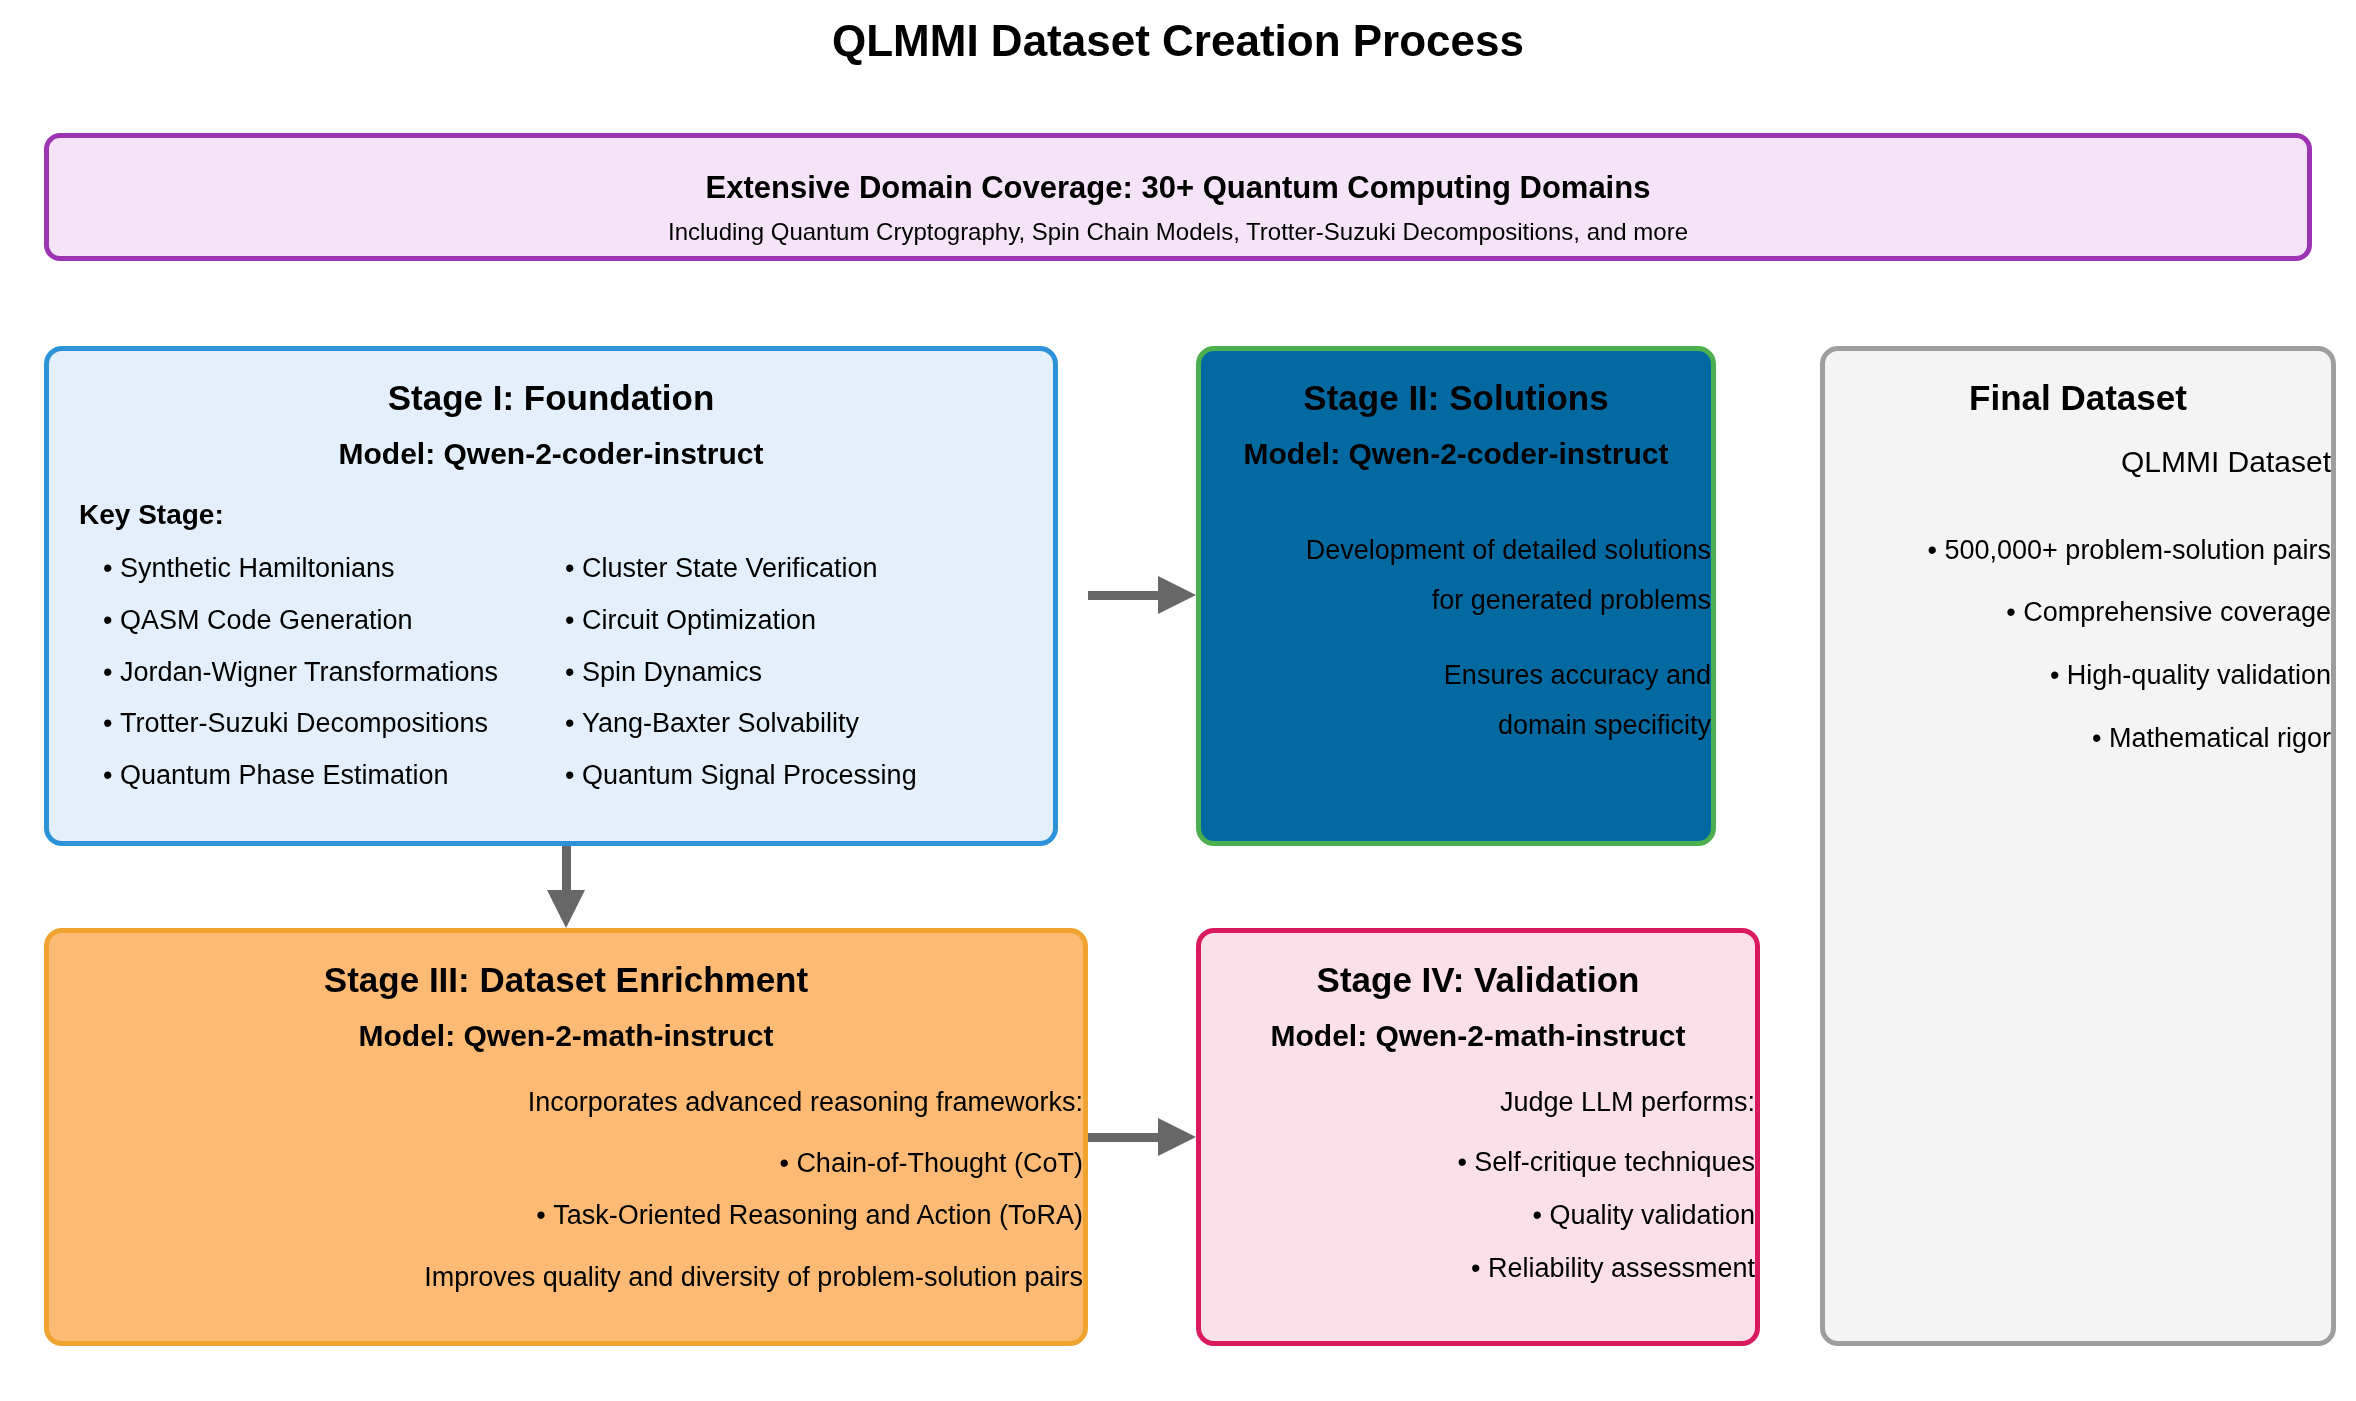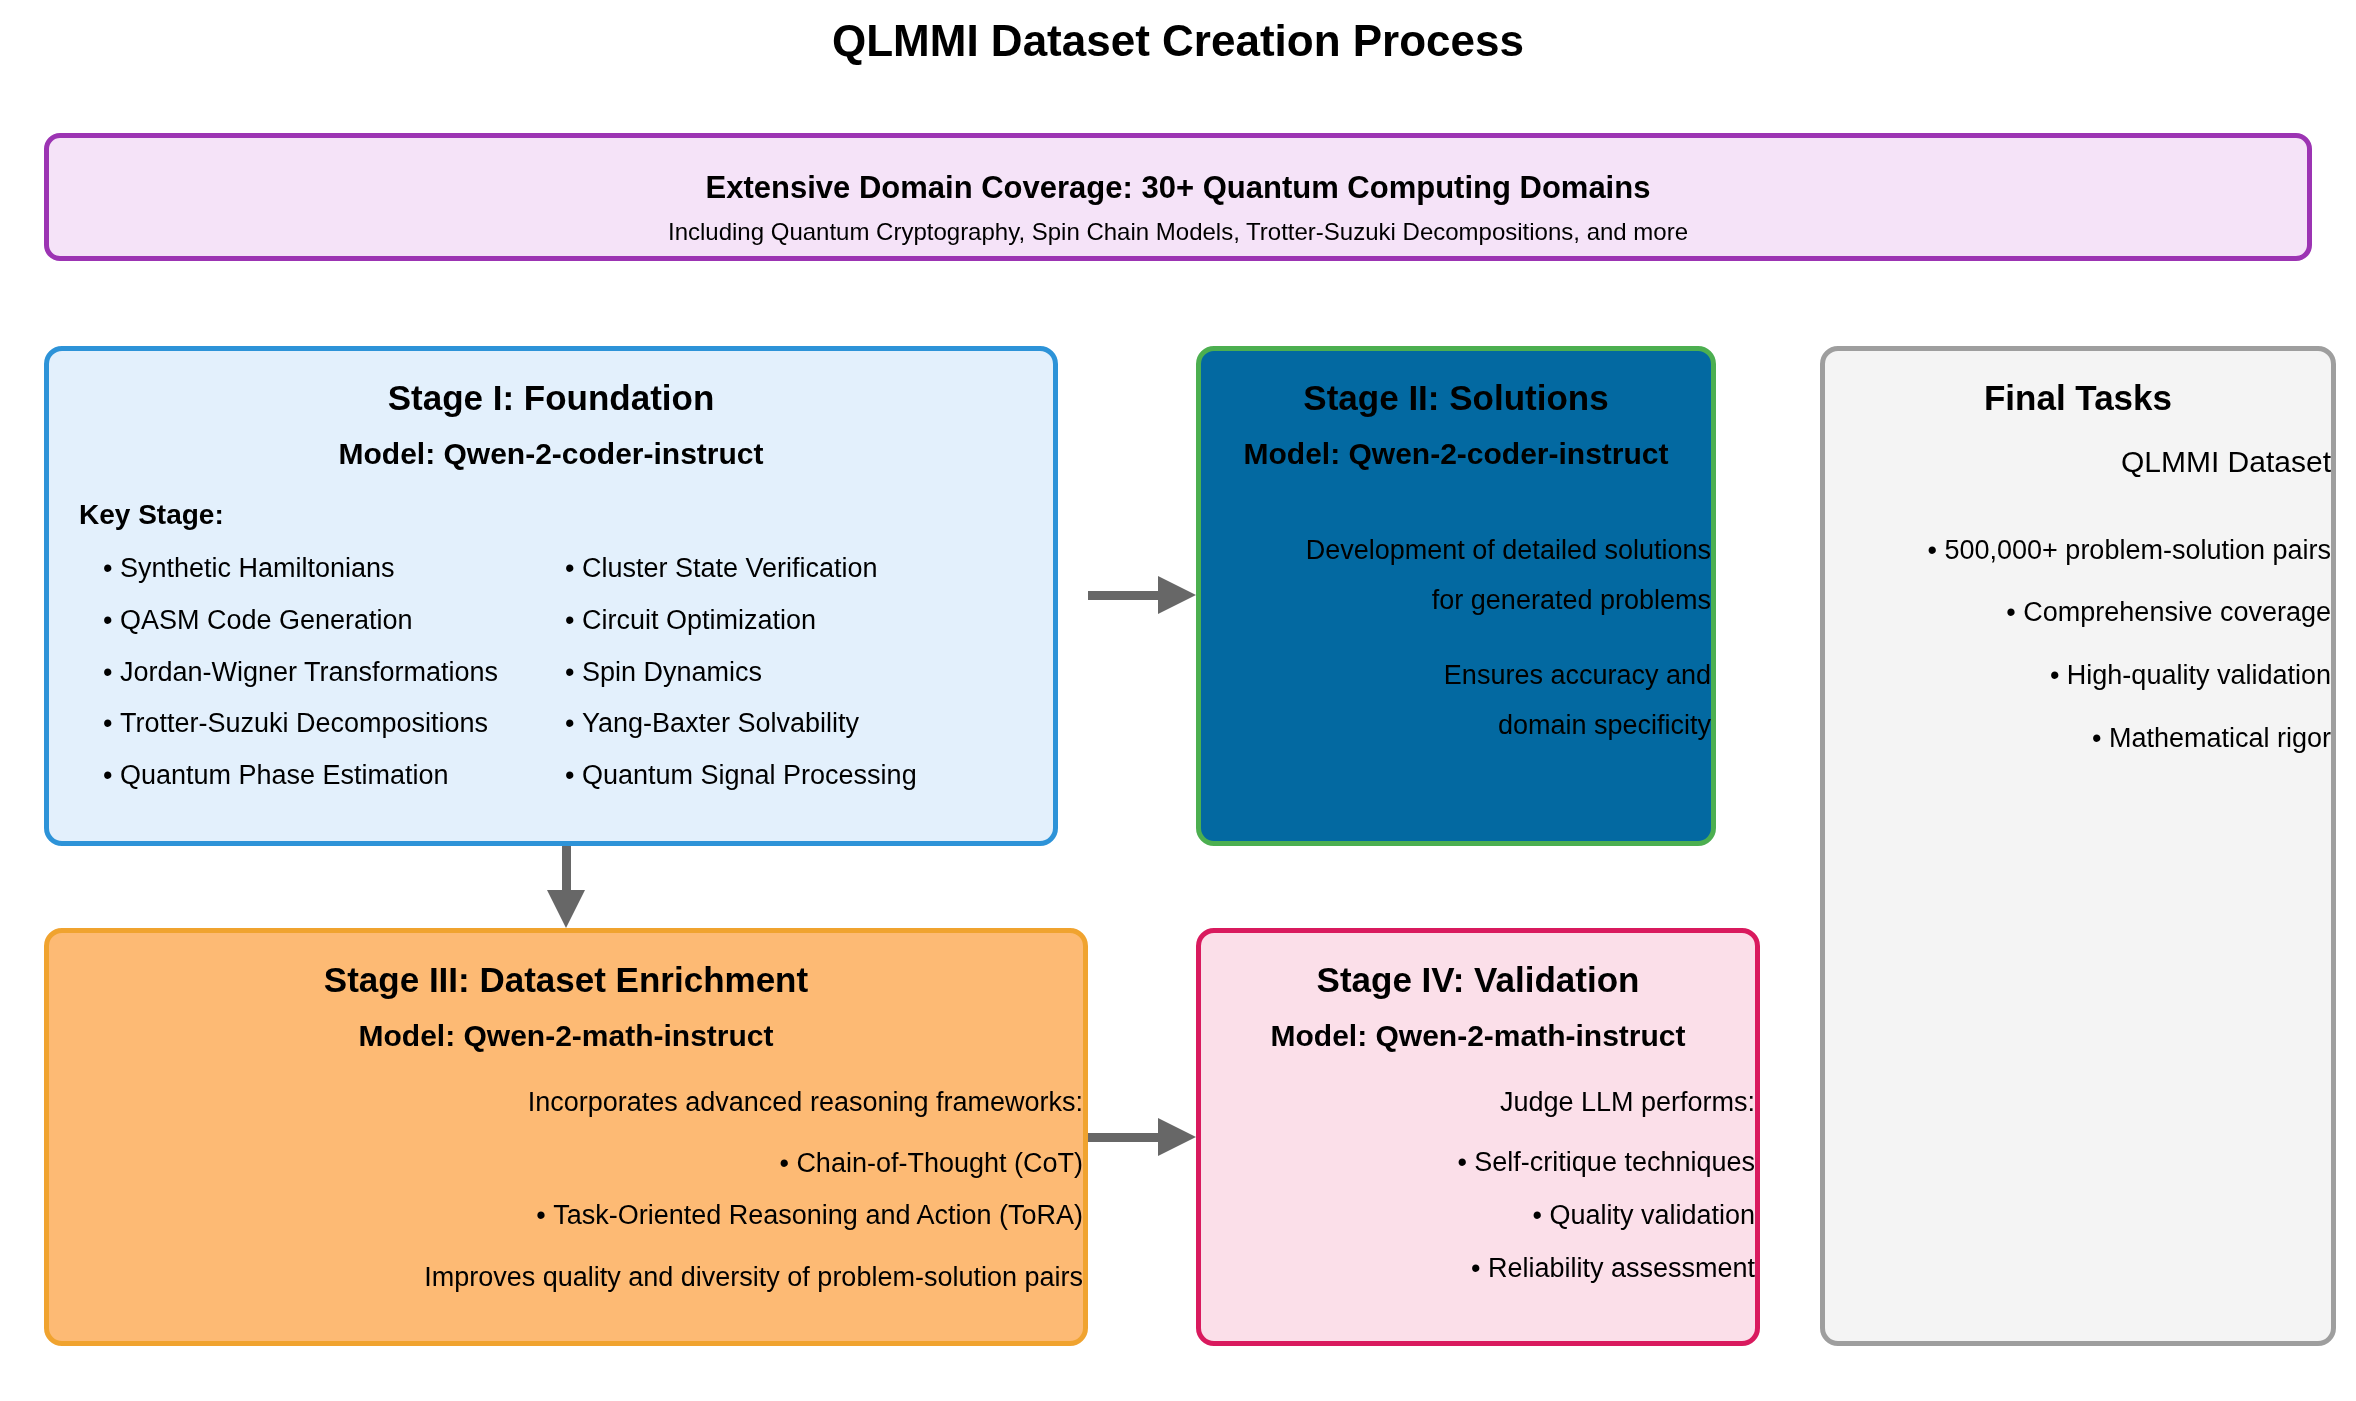--- a/index.html
+++ b/index.html
@@ -66,21 +66,21 @@
   <div class="box stage2">
     <div class="box-title">Stage II: Solutions</div>
     <div class="box-model">Model: Qwen-2-coder-instruct</div>
     <div class="cline" style="top:181px">Development of detailed solutions</div>
     <div class="cline" style="top:231px">for generated problems</div>
     <div class="cline" style="top:306px">Ensures accuracy and</div>
     <div class="cline" style="top:356px">domain specificity</div>
   </div>
 
   <div class="box final">
-    <div class="box-title">Final Tasks</div>
+    <div class="box-title">Final Dataset</div>
     <div class="cline" style="top:93px;font-size:30px">QLMMI Dataset</div>
     <div class="cline bullet" style="top:181px">500,000+ problem-solution pairs</div>
     <div class="cline bullet" style="top:243px">Comprehensive coverage</div>
     <div class="cline bullet" style="top:306px">High-quality validation</div>
     <div class="cline bullet" style="top:369px">Mathematical rigor</div>
   </div>
 
   <div class="box stage3">
     <div class="box-title">Stage III: Dataset Enrichment</div>
     <div class="box-model">Model: Qwen-2-math-instruct</div>

